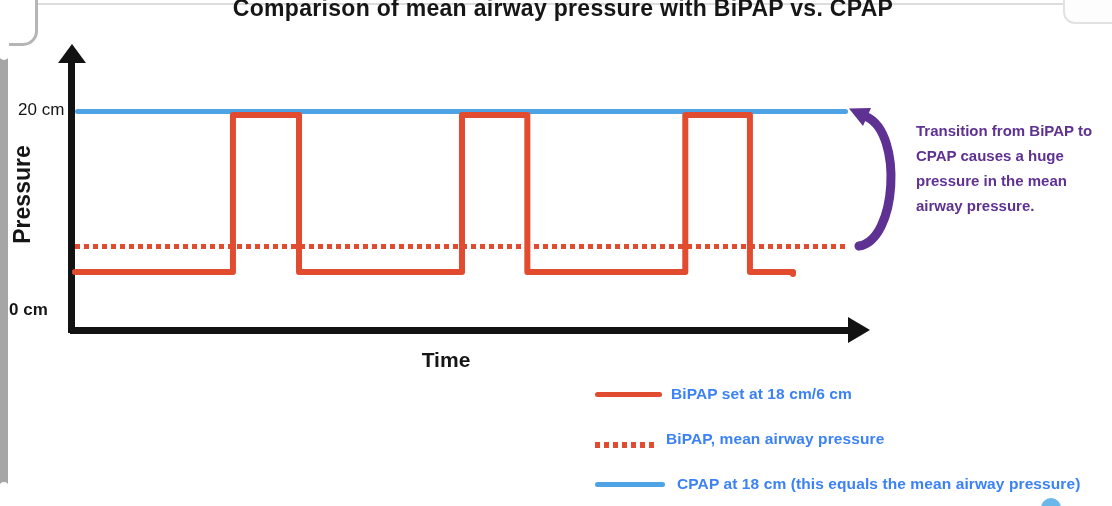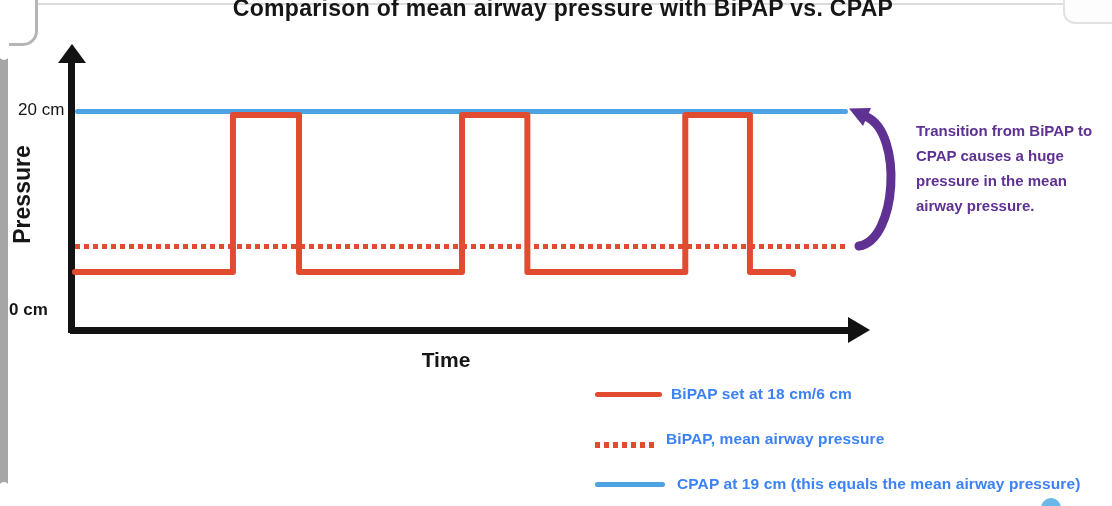--- a/index.html
+++ b/index.html
@@ -109,16 +109,16 @@
 <div class="legend-row legend-row-1">
   <div class="swatch swatch-solid-red"></div>
   <div class="legend-label">BiPAP set at 18 cm/6 cm</div>
 </div>
 <div class="legend-row legend-row-2">
   <div class="swatch swatch-dotted-red"></div>
   <div class="legend-label">BiPAP, mean airway pressure</div>
 </div>
 <div class="legend-row legend-row-3">
   <div class="swatch swatch-solid-blue"></div>
-  <div class="legend-label">CPAP at 19 cm (this equals the mean airway pressure)</div>
+  <div class="legend-label">CPAP at 18 cm (this equals the mean airway pressure)</div>
 </div>
 
 <div class="abs avatar-circle-cropped"></div>
 
 </body></html>

